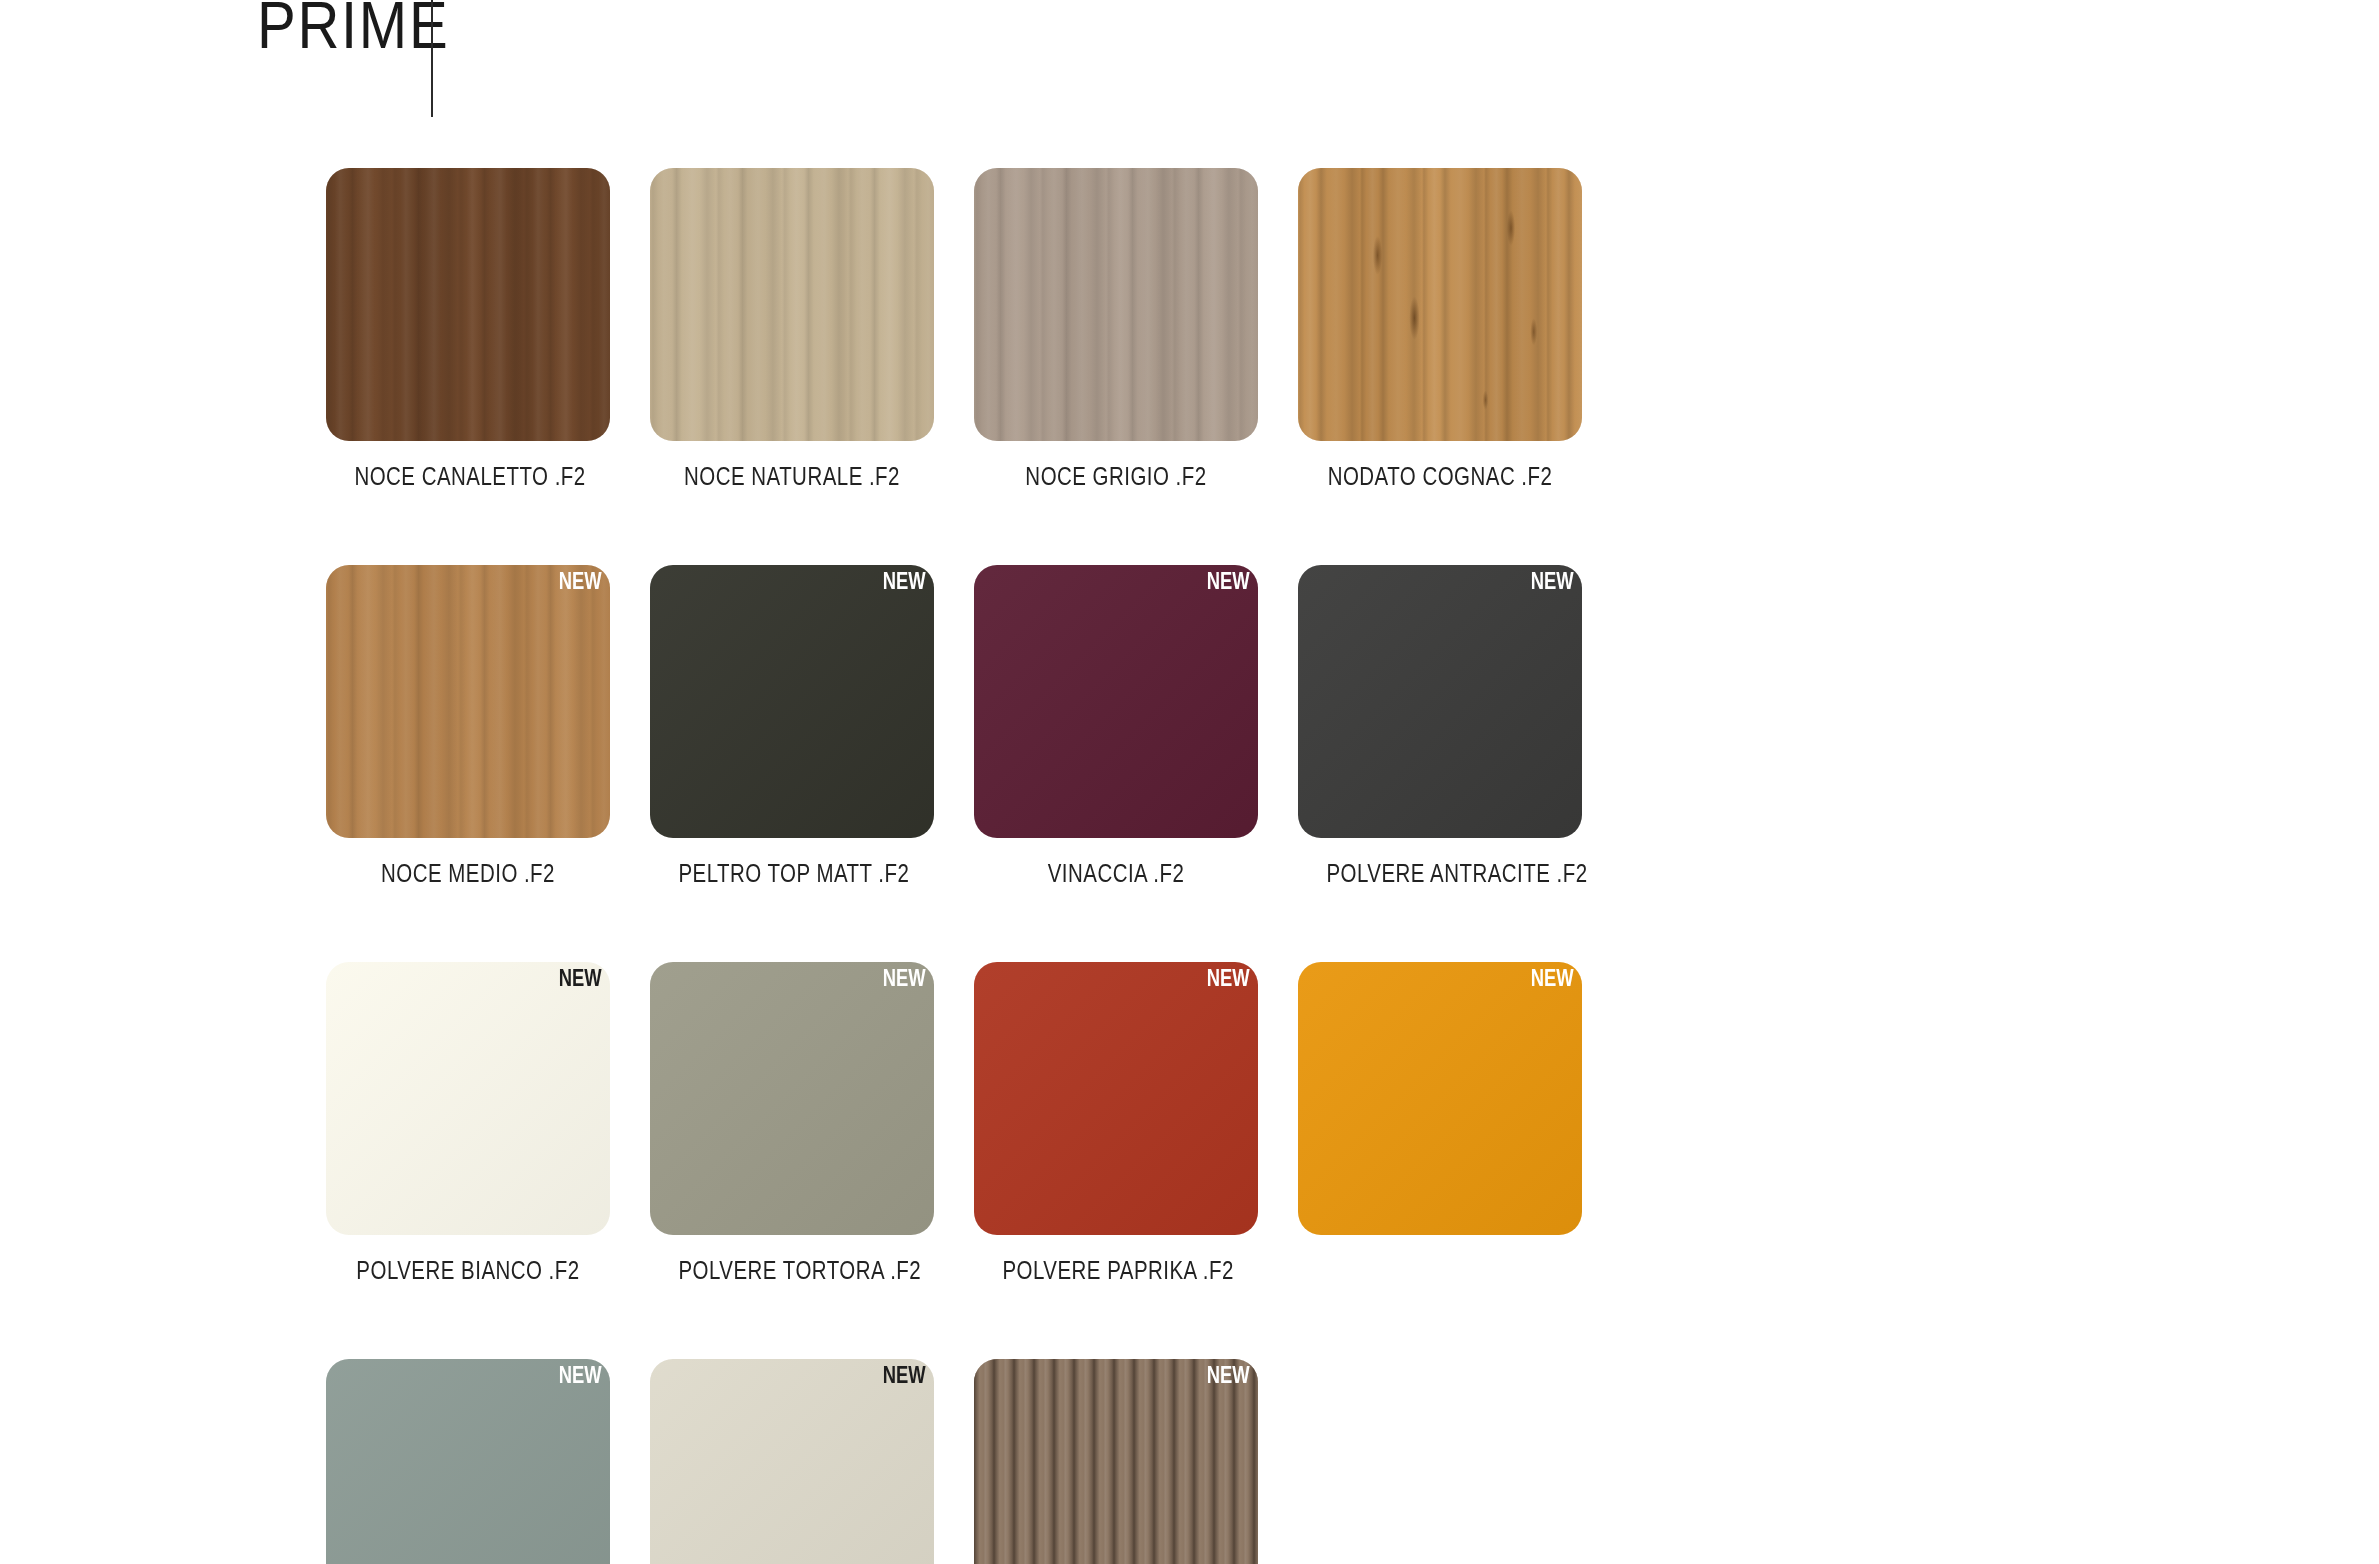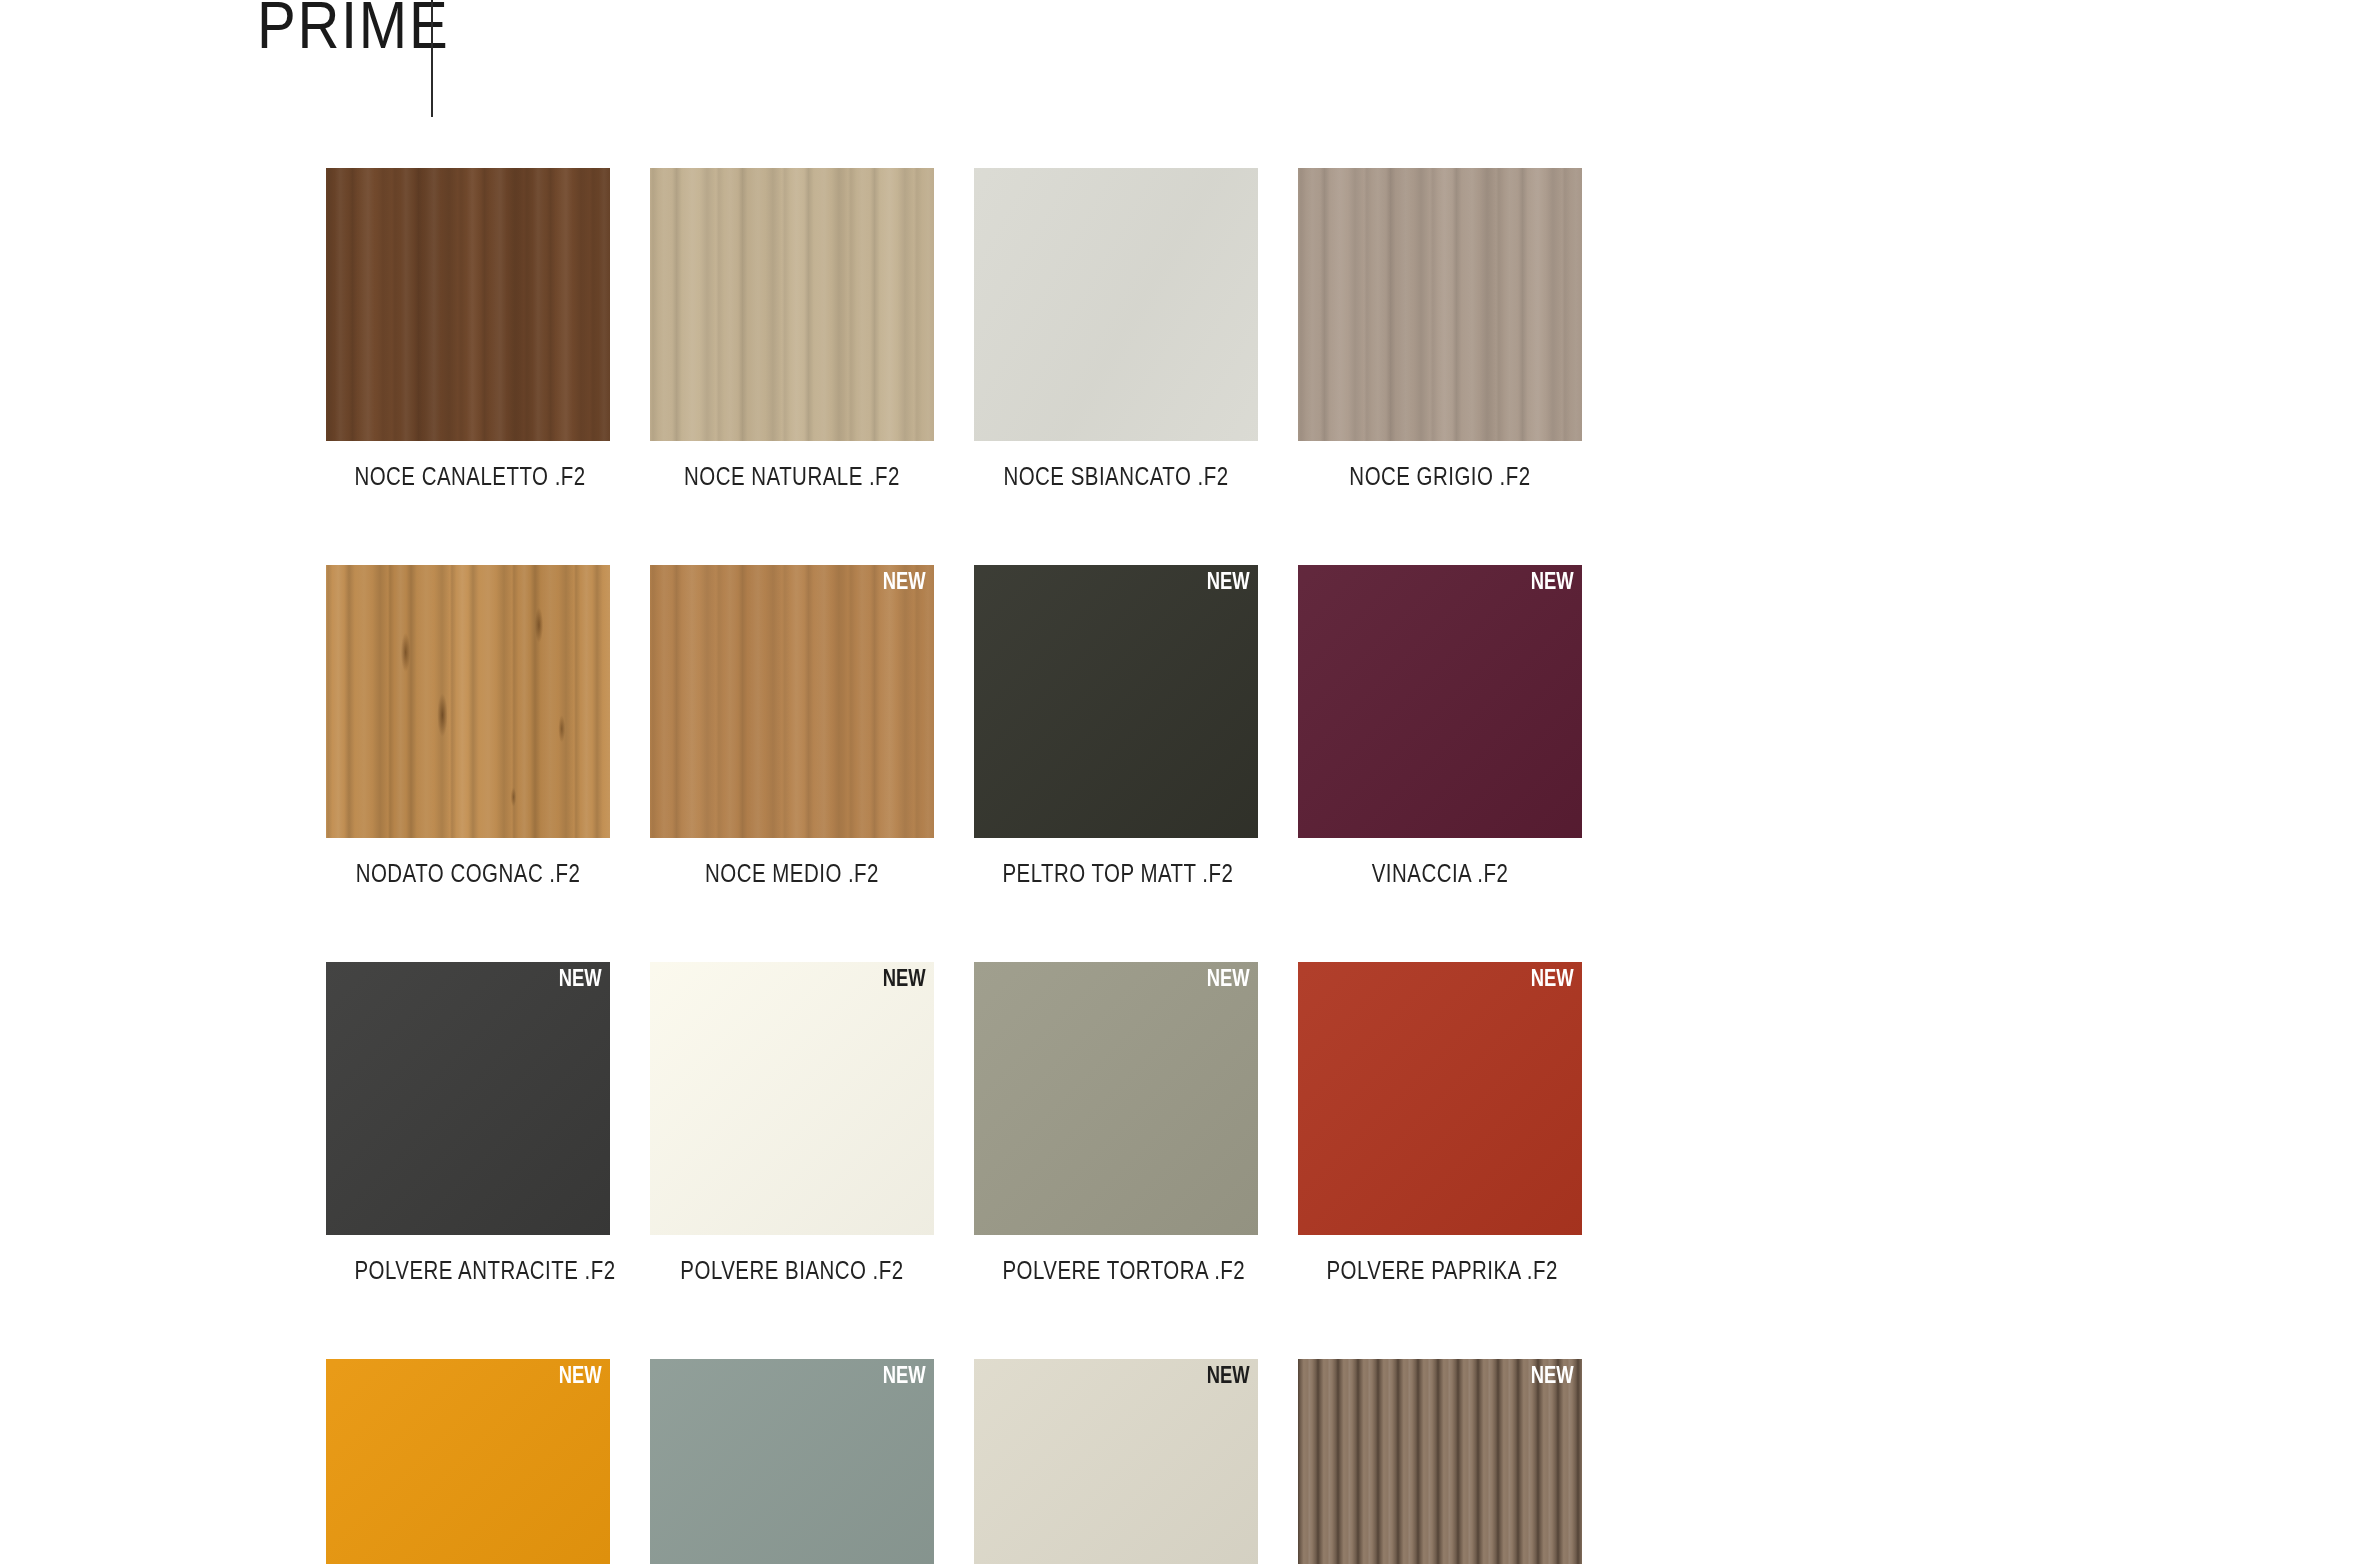--- a/index.html
+++ b/index.html
@@ -62,20 +62,21 @@
   }
   .swatch-cell {
     width: 284px;
   }
   .swatch-tile {
     position: relative;
     width: 284px;
     height: 273px;
     box-sizing: border-box;
     overflow: hidden;
+    border-radius: 23px;
   }
   .swatch-surface {
     position: absolute;
     inset: 0;
   }
   .grain {
     position: absolute;
     inset: 0;
     pointer-events: none;
   }
@@ -126,27 +127,20 @@
     </div>
     <div class="swatch-cell">
       <div class="swatch-tile">
         <div class="swatch-surface" style="background: rgb(195, 178, 147);"></div>
         <div class="grain" style="background: repeating-linear-gradient(90deg, rgba(0, 0, 0, 0) 0px, rgba(0, 0, 0, 0.055) 2.8px, rgba(0, 0, 0, 0) 8.5px, rgba(255, 255, 255, 0.05) 14px, rgba(0, 0, 0, 0) 22px, rgba(0, 0, 0, 0.09) 26.5px, rgba(0, 0, 0, 0) 32px, rgba(255, 255, 255, 0.06) 42px, rgba(0, 0, 0, 0) 49px, rgba(0, 0, 0, 0.07) 57px, rgba(0, 0, 0, 0) 66px), linear-gradient(90deg, rgba(158, 138, 106, 0.133) 0%, rgba(212, 197, 168, 0.2) 18%, rgba(158, 138, 106, 0.15) 35%, rgba(212, 197, 168, 0.18) 52%, rgba(158, 138, 106, 0.125) 68%, rgba(212, 197, 168, 0.19) 84%, rgba(158, 138, 106, 0.14) 100%);"></div>
       </div>
       <div class="swatch-label">NOCE NATURALE .F2</div>
     </div>
     <div class="swatch-cell">
       <div class="swatch-tile">
-        <div class="swatch-surface" style="background: rgb(216, 216, 209);"></div>
-        <div class="grain" style="background: linear-gradient(120deg, rgba(226, 226, 219, 0.333) 0%, rgba(203, 203, 194, 0.2) 55%, rgba(226, 226, 219, 0.267) 100%);"></div>
-      </div>
-      <div class="swatch-label">NOCE SBIANCATO .F2</div>
-    </div>
-    <div class="swatch-cell">
-      <div class="swatch-tile">
         <div class="swatch-surface" style="background: rgb(171, 155, 141);"></div>
         <div class="grain" style="background: repeating-linear-gradient(90deg, rgba(0, 0, 0, 0) 0px, rgba(0, 0, 0, 0.055) 2.8px, rgba(0, 0, 0, 0) 8.5px, rgba(255, 255, 255, 0.05) 14px, rgba(0, 0, 0, 0) 22px, rgba(0, 0, 0, 0.09) 26.5px, rgba(0, 0, 0, 0) 32px, rgba(255, 255, 255, 0.06) 42px, rgba(0, 0, 0, 0) 49px, rgba(0, 0, 0, 0.07) 57px, rgba(0, 0, 0, 0) 66px), linear-gradient(90deg, rgba(138, 122, 108, 0.133) 0%, rgba(191, 176, 162, 0.2) 18%, rgba(138, 122, 108, 0.15) 35%, rgba(191, 176, 162, 0.18) 52%, rgba(138, 122, 108, 0.125) 68%, rgba(191, 176, 162, 0.19) 84%, rgba(138, 122, 108, 0.14) 100%);"></div>
       </div>
       <div class="swatch-label">NOCE GRIGIO .F2</div>
     </div>
     <div class="swatch-cell">
       <div class="swatch-tile">
         <div class="swatch-surface" style="background: rgb(192, 141, 80);"></div>
         <div class="grain" style="background: repeating-linear-gradient(90deg, rgba(0, 0, 0, 0) 0px, rgba(0, 0, 0, 0.1) 1.9px, rgba(0, 0, 0, 0) 6.6px, rgba(255, 255, 255, 0.07) 12.3px, rgba(0, 0, 0, 0) 18px, rgba(0, 0, 0, 0.13) 23px, rgba(0, 0, 0, 0) 29px, rgba(255, 255, 255, 0.05) 38px, rgba(0, 0, 0, 0) 46px, rgba(0, 0, 0, 0.1) 54px, rgba(0, 0, 0, 0) 62px), radial-gradient(6.6px 28px at 28% 32%, rgba(109, 71, 32, 0.8) 0%, transparent 70%), radial-gradient(5.7px 24.6px at 75% 22%, rgba(109, 71, 32, 0.733) 0%, transparent 72%), radial-gradient(7.6px 32px at 41% 55%, rgba(109, 71, 32, 0.8) 0%, transparent 68%), radial-gradient(4.7px 19px at 83% 60%, rgba(109, 71, 32, 0.667) 0%, transparent 72%), radial-gradient(3.8px 13.2px at 66% 85%, rgba(109, 71, 32, 0.6) 0%, transparent 74%), linear-gradient(90deg, rgba(214, 169, 113, 0.2) 0%, rgba(109, 71, 32, 0.133) 25%, rgba(214, 169, 113, 0.22) 50%, rgba(109, 71, 32, 0.15) 74%, rgba(214, 169, 113, 0.19) 100%);"></div>
       </div>

